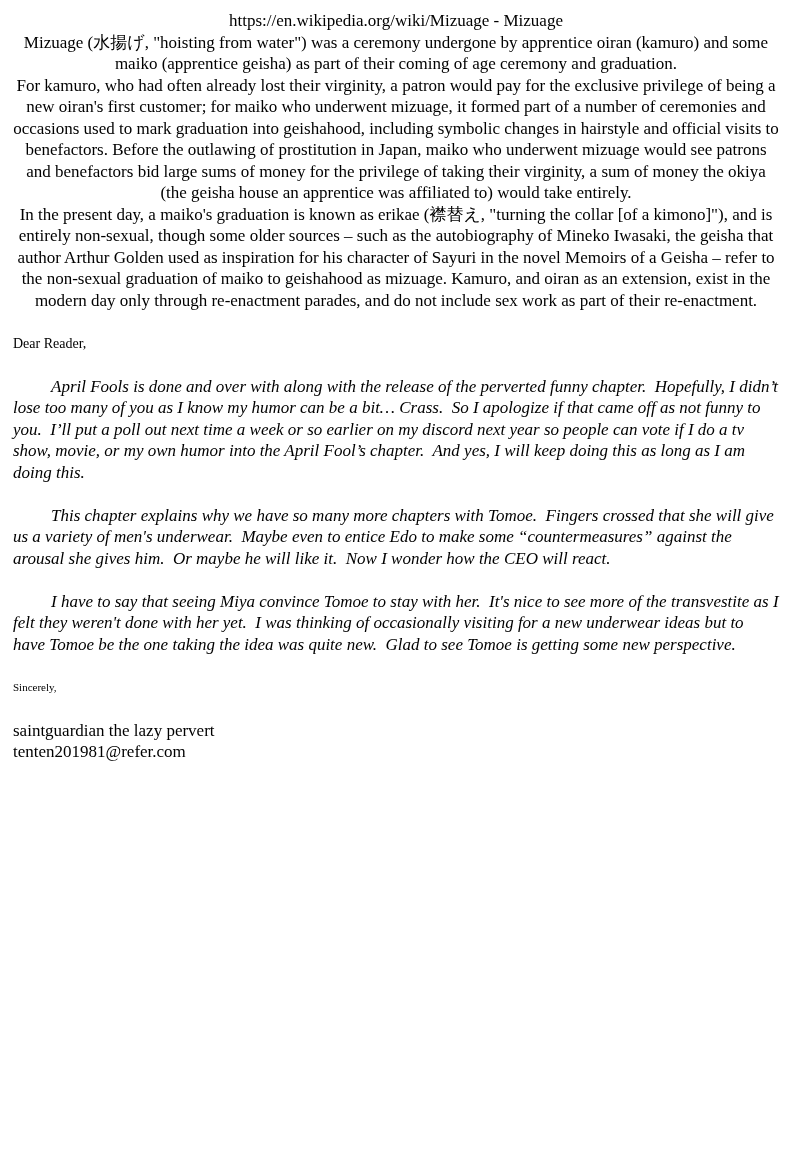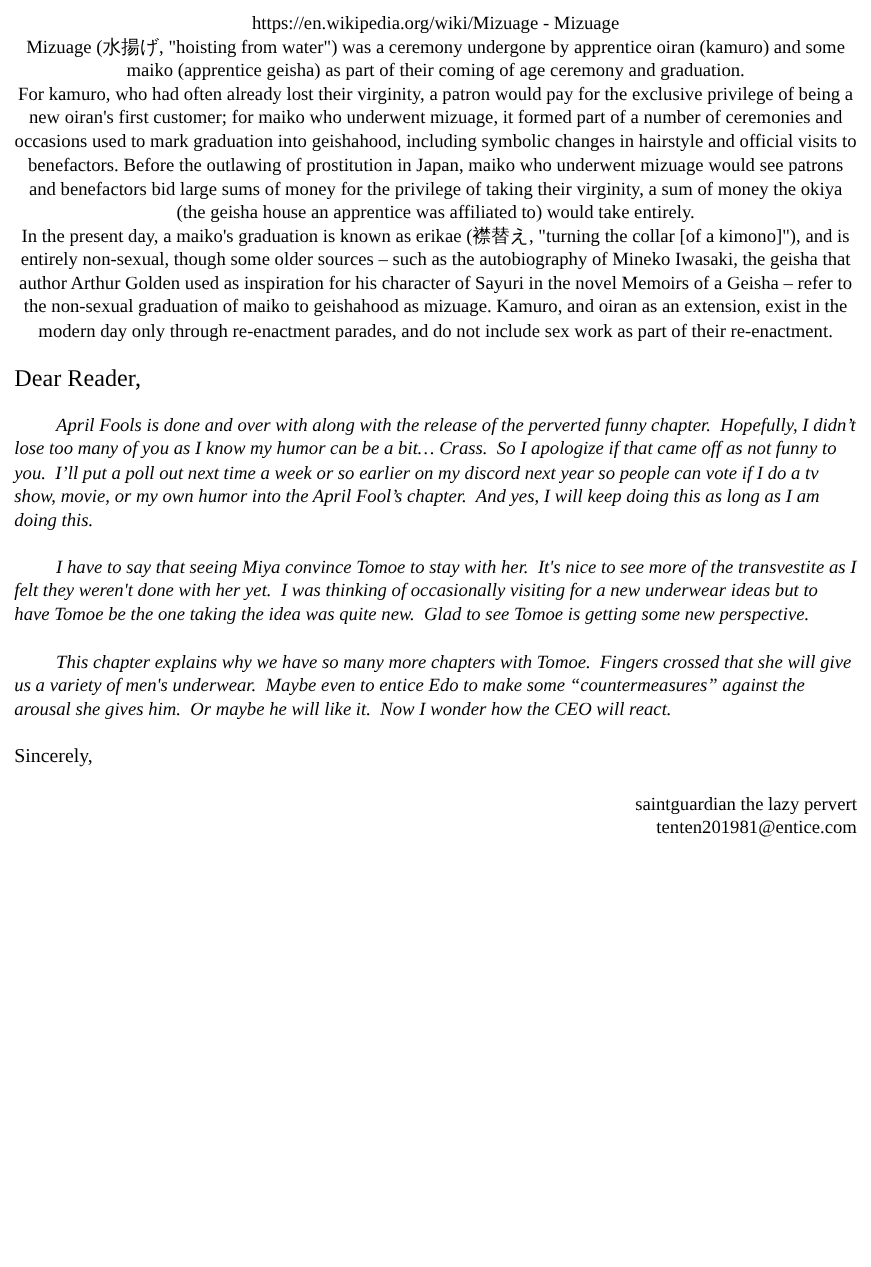--- a/index.html
+++ b/index.html
@@ -29,41 +29,40 @@
     margin: 0;
     font-size: 17px;
     line-height: 21.5px;
     white-space: pre-wrap;
   }
   .letter {
     text-align: left;
   }
   .letter .salutation {
     margin: 21.5px 0 0 0;
-    font-size: 22px;
+    font-size: 14px;
     line-height: 21.5px;
     white-space: pre-wrap;
   }
   .letter p.body-para {
     margin: 21.5px 0 0 0;
     text-indent: 38px;
     font-size: 17px;
     line-height: 21.5px;
     white-space: pre-wrap;
     font-style: italic;
   }
   .letter .closing {
     margin: 21.5px 0 0 0;
-    font-size: 18px;
+    font-size: 11px;
     line-height: 21.5px;
     white-space: pre-wrap;
   }
   .letter .signature-block {
     margin: 21.5px 0 0 0;
-    text-align: right;
   }
   .letter .signature-block div {
     font-size: 17px;
     line-height: 21.5px;
     white-space: pre-wrap;
   }
 </style>
 </head>
 <body>
 
@@ -72,22 +71,22 @@
   <section class="wiki-excerpt">
     <div class="url-line">https://en.wikipedia.org/wiki/Mizuage - Mizuage</div>
     <p>Mizuage (水揚げ, "hoisting from water") was a ceremony undergone by apprentice oiran (kamuro) and some maiko (apprentice geisha) as part of their coming of age ceremony and graduation.</p>
     <p>For kamuro, who had often already lost their virginity, a patron would pay for the exclusive privilege of being a new oiran's first customer; for maiko who underwent mizuage, it formed part of a number of ceremonies and occasions used to mark graduation into geishahood, including symbolic changes in hairstyle and official visits to benefactors. Before the outlawing of prostitution in Japan, maiko who underwent mizuage would see patrons and benefactors bid large sums of money for the privilege of taking their virginity, a sum of money the okiya (the geisha house an apprentice was affiliated to) would take entirely.</p>
     <p>In the present day, a maiko's graduation is known as erikae (襟替え, "turning the collar [of a kimono]"), and is entirely non-sexual, though some older sources – such as the autobiography of Mineko Iwasaki, the geisha that author Arthur Golden used as inspiration for his character of Sayuri in the novel Memoirs of a Geisha – refer to the non-sexual graduation of maiko to geishahood as mizuage. Kamuro, and oiran as an extension, exist in the modern day only through re-enactment parades, and do not include sex work as part of their re-enactment.</p>
   </section>
 
   <section class="letter">
     <div class="salutation">Dear Reader,</div>
     <p class="body-para">April Fools is done and over with along with the release of the perverted funny chapter.  Hopefully, I didn’t lose too many of you as I know my humor can be a bit… Crass.  So I apologize if that came off as not funny to you.  I’ll put a poll out next time a week or so earlier on my discord next year so people can vote if I do a tv show, movie, or my own humor into the April Fool’s chapter.  And yes, I will keep doing this as long as I am doing this.</p>
+    <p class="body-para">This chapter explains why we have so many more chapters with Tomoe.  Fingers crossed that she will give us a variety of men's underwear.  Maybe even to entice Edo to make some “countermeasures” against the arousal she gives him.  Or maybe he will like it.  Now I wonder how the CEO will react.</p>
     <p class="body-para">I have to say that seeing Miya convince Tomoe to stay with her.  It's nice to see more of the transvestite as I felt they weren't done with her yet.  I was thinking of occasionally visiting for a new underwear ideas but to have Tomoe be the one taking the idea was quite new.  Glad to see Tomoe is getting some new perspective.</p>
-    <p class="body-para">This chapter explains why we have so many more chapters with Tomoe.  Fingers crossed that she will give us a variety of men's underwear.  Maybe even to entice Edo to make some “countermeasures” against the arousal she gives him.  Or maybe he will like it.  Now I wonder how the CEO will react.</p>
     <div class="closing">Sincerely,</div>
     <div class="signature-block">
       <div>saintguardian the lazy pervert</div>
-      <div>tenten201981@entice.com</div>
+      <div>tenten201981@refer.com</div>
     </div>
   </section>
 
 </div>
 
 </body></html>

